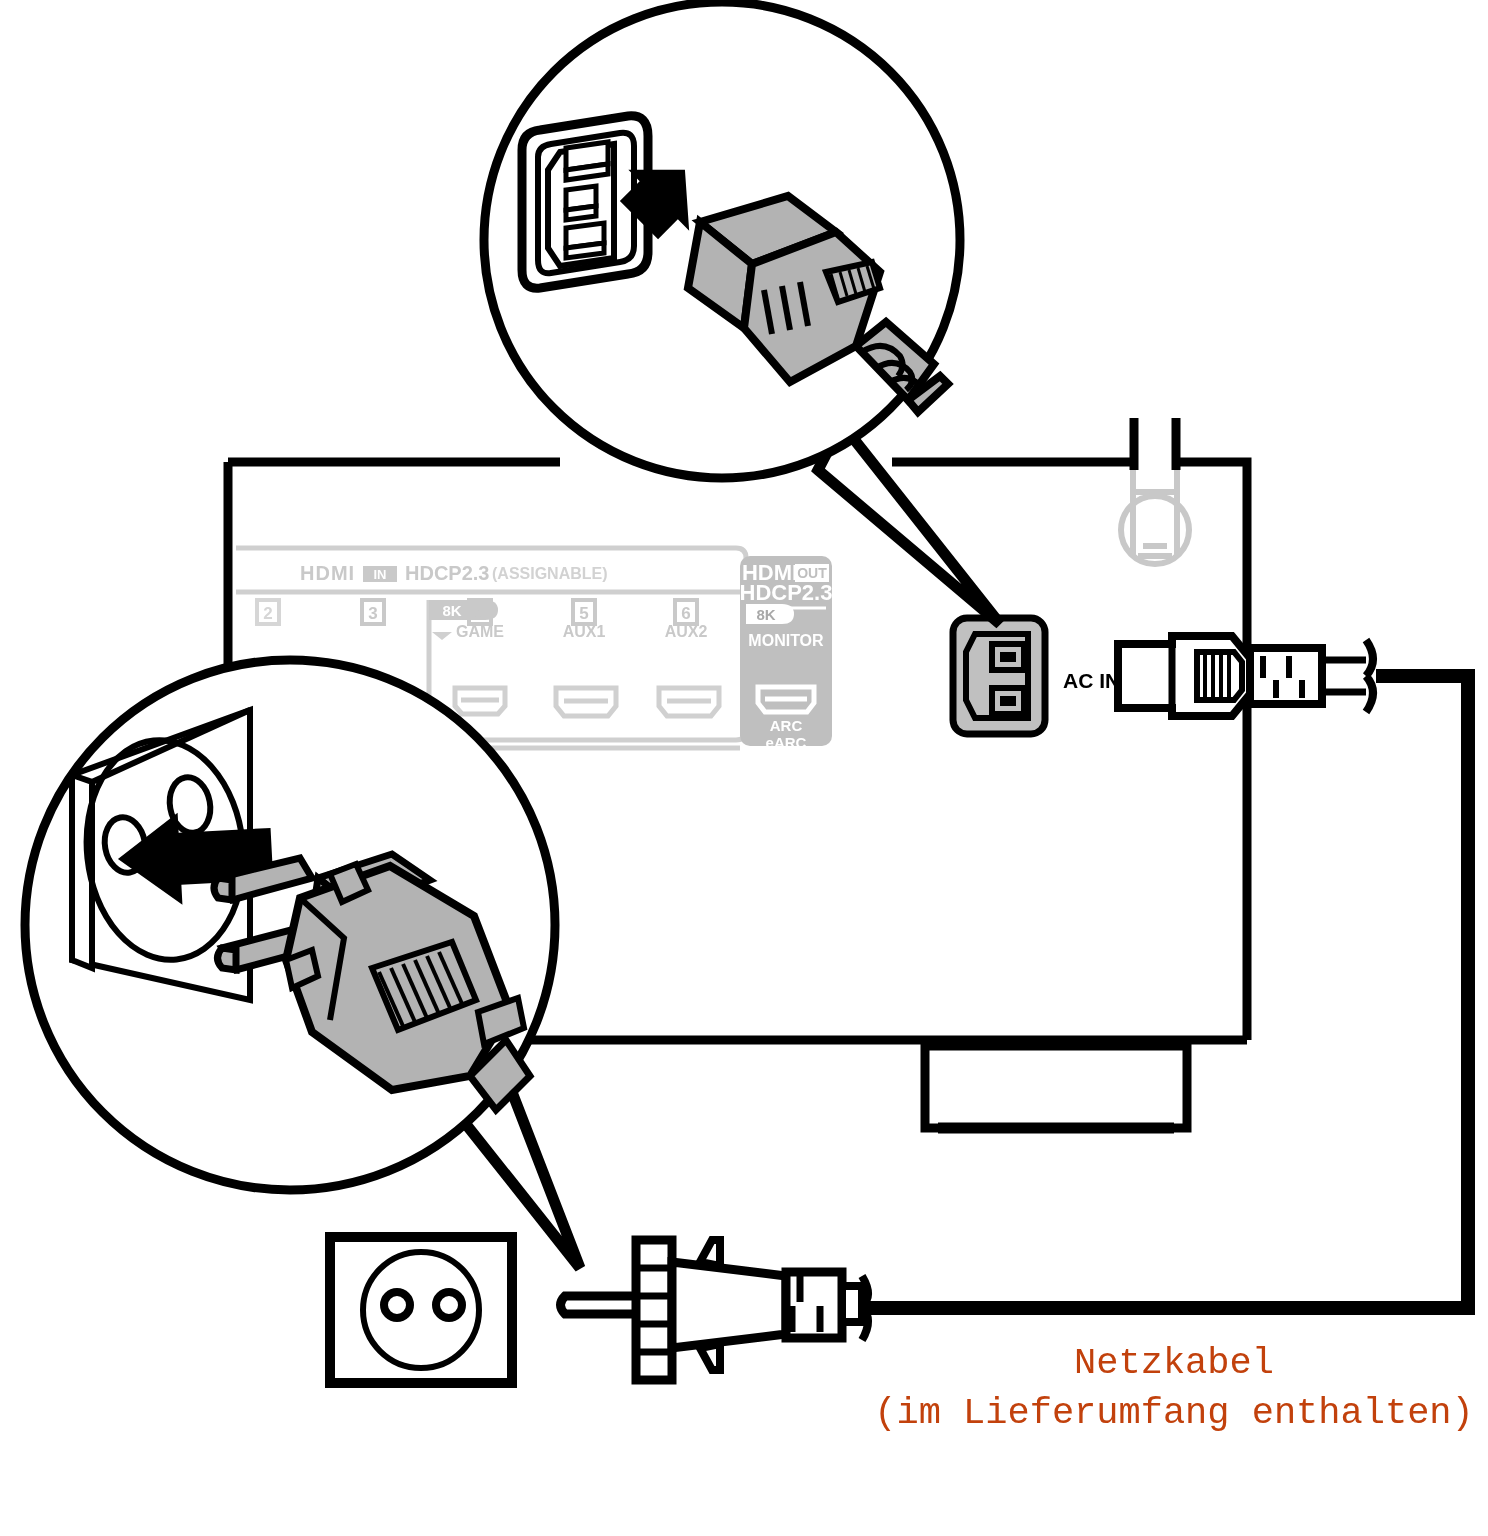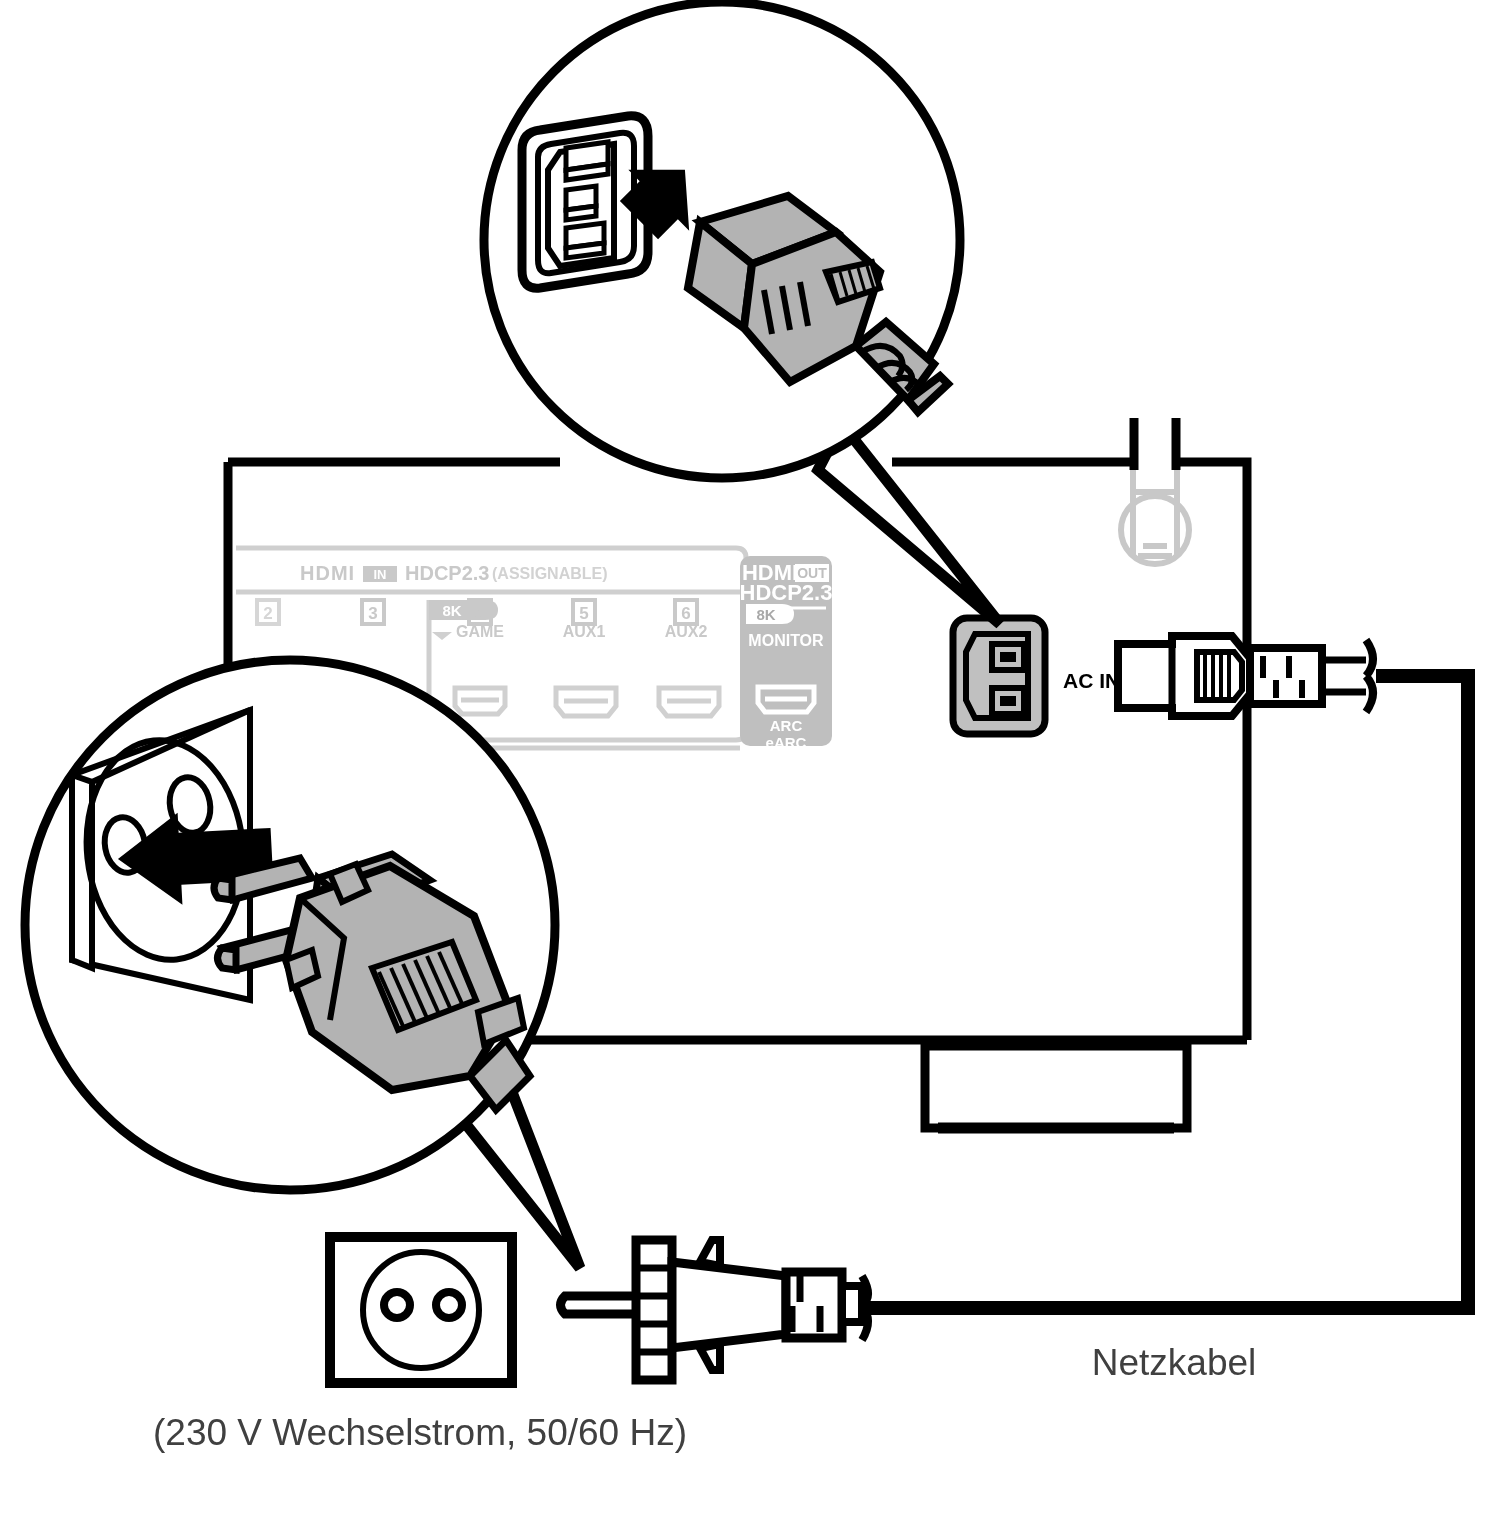--- a/index.html
+++ b/index.html
@@ -1,21 +1,21 @@
 <!DOCTYPE html>
 <html><head>
 <meta charset="utf-8">
 <style>
   html,body{margin:0;padding:0;background:#fff;}
   body{width:1488px;height:1536px;position:relative;overflow:hidden;
        font-family:"Liberation Sans",sans-serif;}
   #stage{position:absolute;inset:0;width:1412px;height:1536px;}
   svg{display:block;}
-  .cap{position:absolute;text-align:center;color:#404040;
-       font-family:Liberation Sans, sans-serif;font-size:37px;line-height:50px;
+  .cap{position:absolute;text-align:center;color:#c2410c;
+       font-family:Liberation Mono, monospace;font-size:37px;line-height:50px;
        white-space:nowrap;}
   #cap-left{left:0;top:1408px;width:840px;}
   #cap-right{left:860px;top:1338px;width:628px;}
 </style>
 </head>
 <body>
 
 <div id="stage">
 <svg width="1488" height="1536" viewBox="0 0 1488 1536" xmlns="http://www.w3.org/2000/svg">
 
@@ -317,18 +317,18 @@
 
     <path d="M842,1286 L862,1286 L862,1322 L842,1322 Z" fill="#fff" stroke="#000" stroke-width="8"></path>
     <path d="M862,1276 Q874,1296 862,1306" fill="none" stroke="#000" stroke-width="8"></path>
     <path d="M862,1306 Q874,1320 862,1340" fill="none" stroke="#000" stroke-width="8"></path>
   </g>
 
 </svg>
 </div>
 
 <div class="cap" id="cap-left">
-  <div>(230 V Wechselstrom, 50/60 Hz)</div>
 </div>
 
 <div class="cap" id="cap-right">
   <div>Netzkabel</div>
+  <div>(im Lieferumfang enthalten)</div>
 </div>
 
 </body></html>

